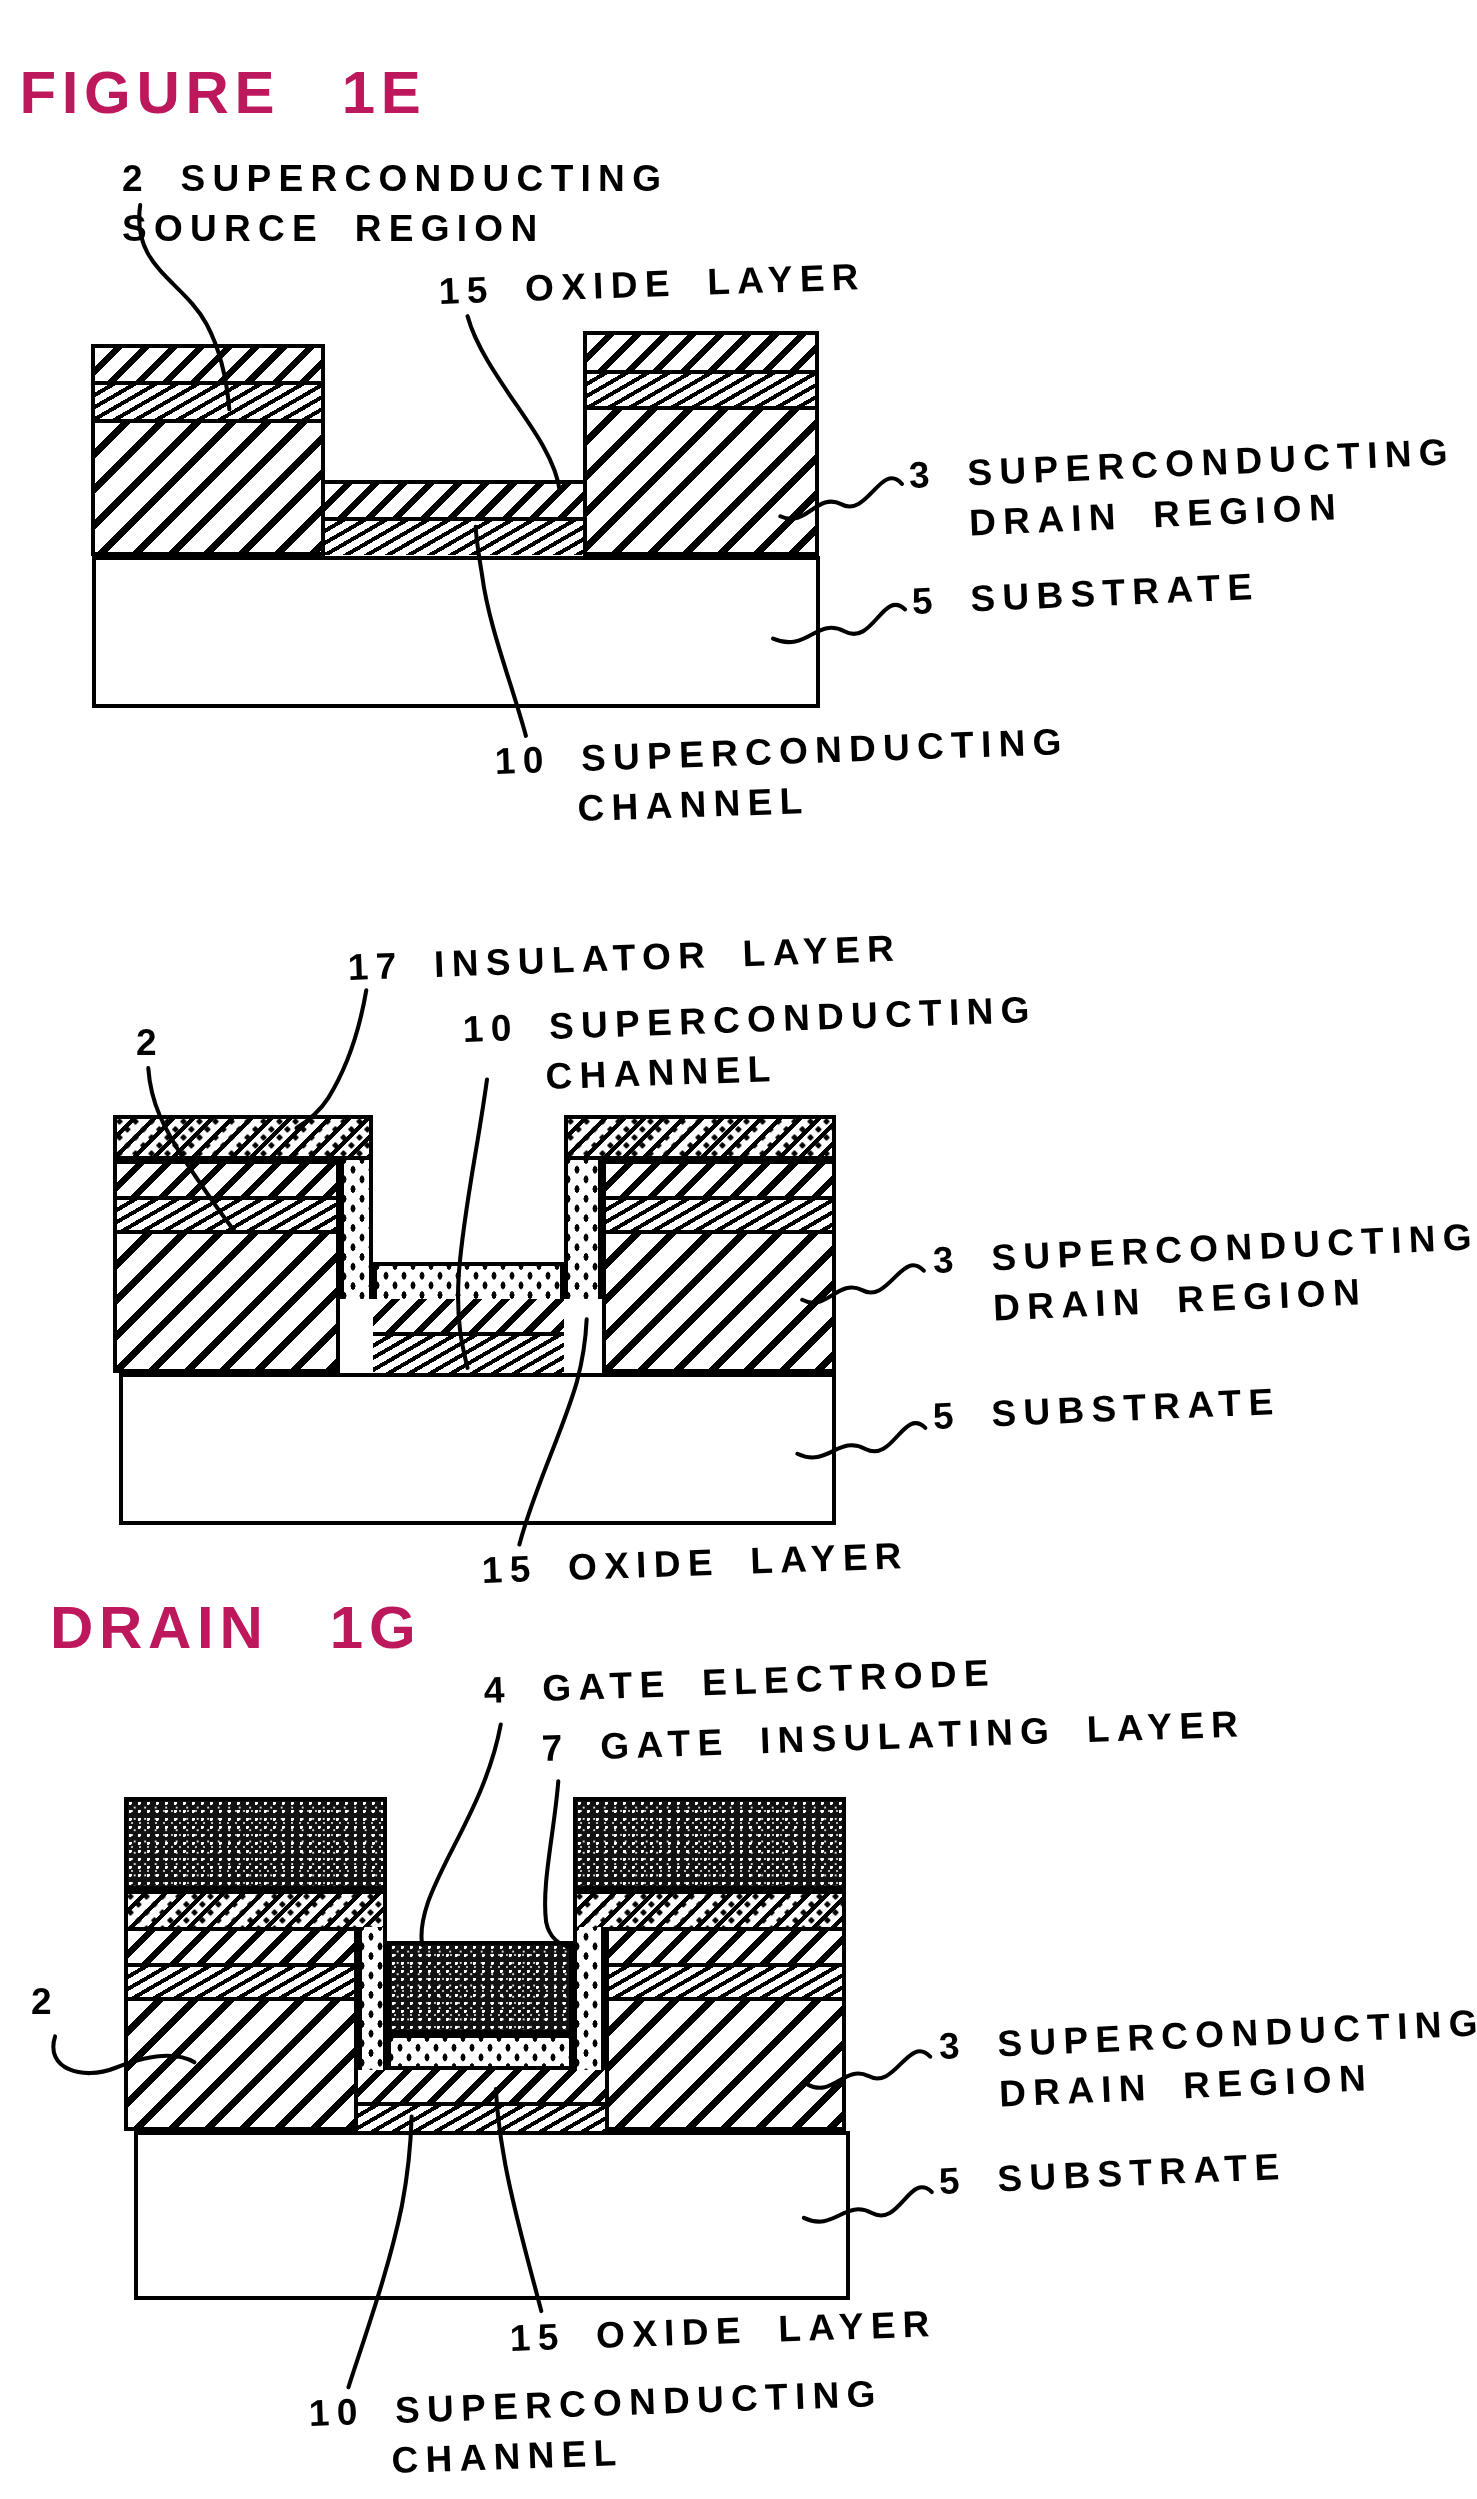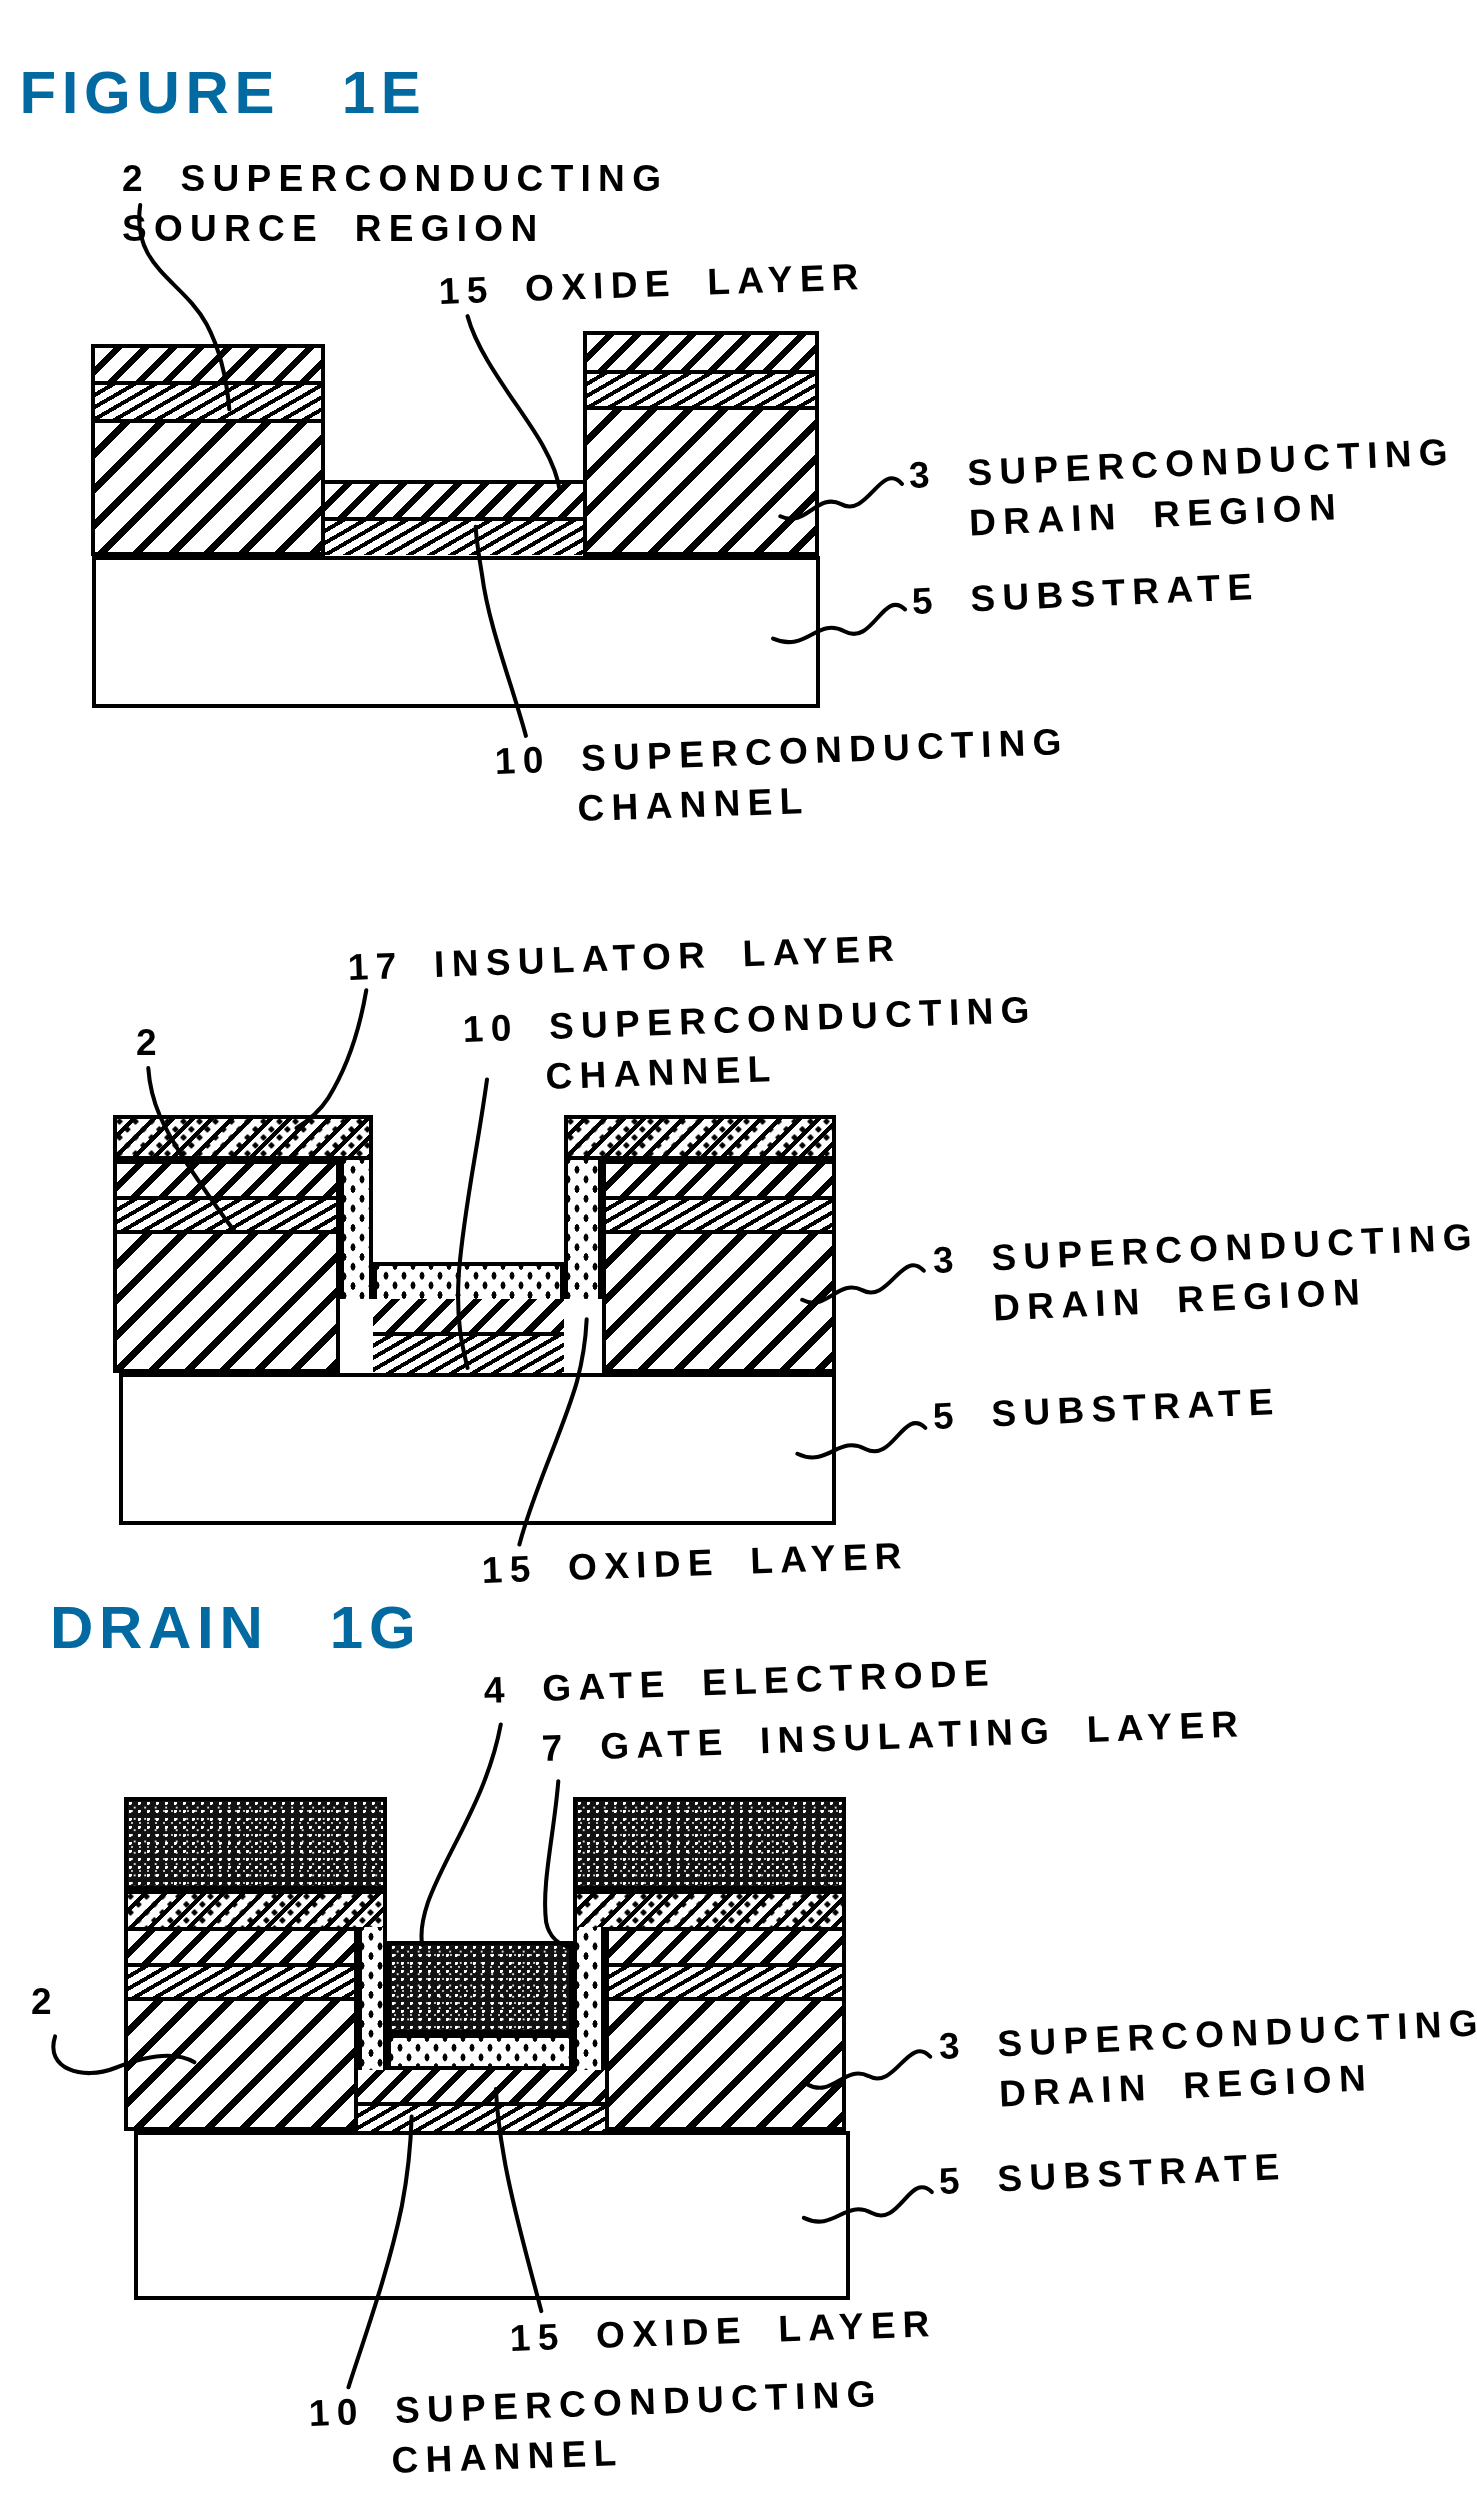--- a/index.html
+++ b/index.html
@@ -10,21 +10,21 @@
   }
   .lbl {
     position:absolute; white-space:nowrap;
     font-weight:bold; font-size:37px; line-height:1.35;
     letter-spacing:7.3px; word-spacing:13px; color:#000;
     transform-origin:left top;
   }
   .title {
     position:absolute; white-space:nowrap;
     font-weight:bold; font-size:60px; letter-spacing:5.7px; word-spacing:39px;
-    color:#0369a1; transform-origin:left top;
+    color:#be185d; transform-origin:left top;
   }
   .t2  { transform:rotate(-2deg); }
   .t25 { transform:rotate(-2.5deg); }
   .ind { display:inline-block; }
   
   .region, .stack, .strip {
     position:absolute; box-sizing:border-box;
   }
   .b6 { border:4.9px solid #000; }
   .b5 { border:4px solid #000; }

